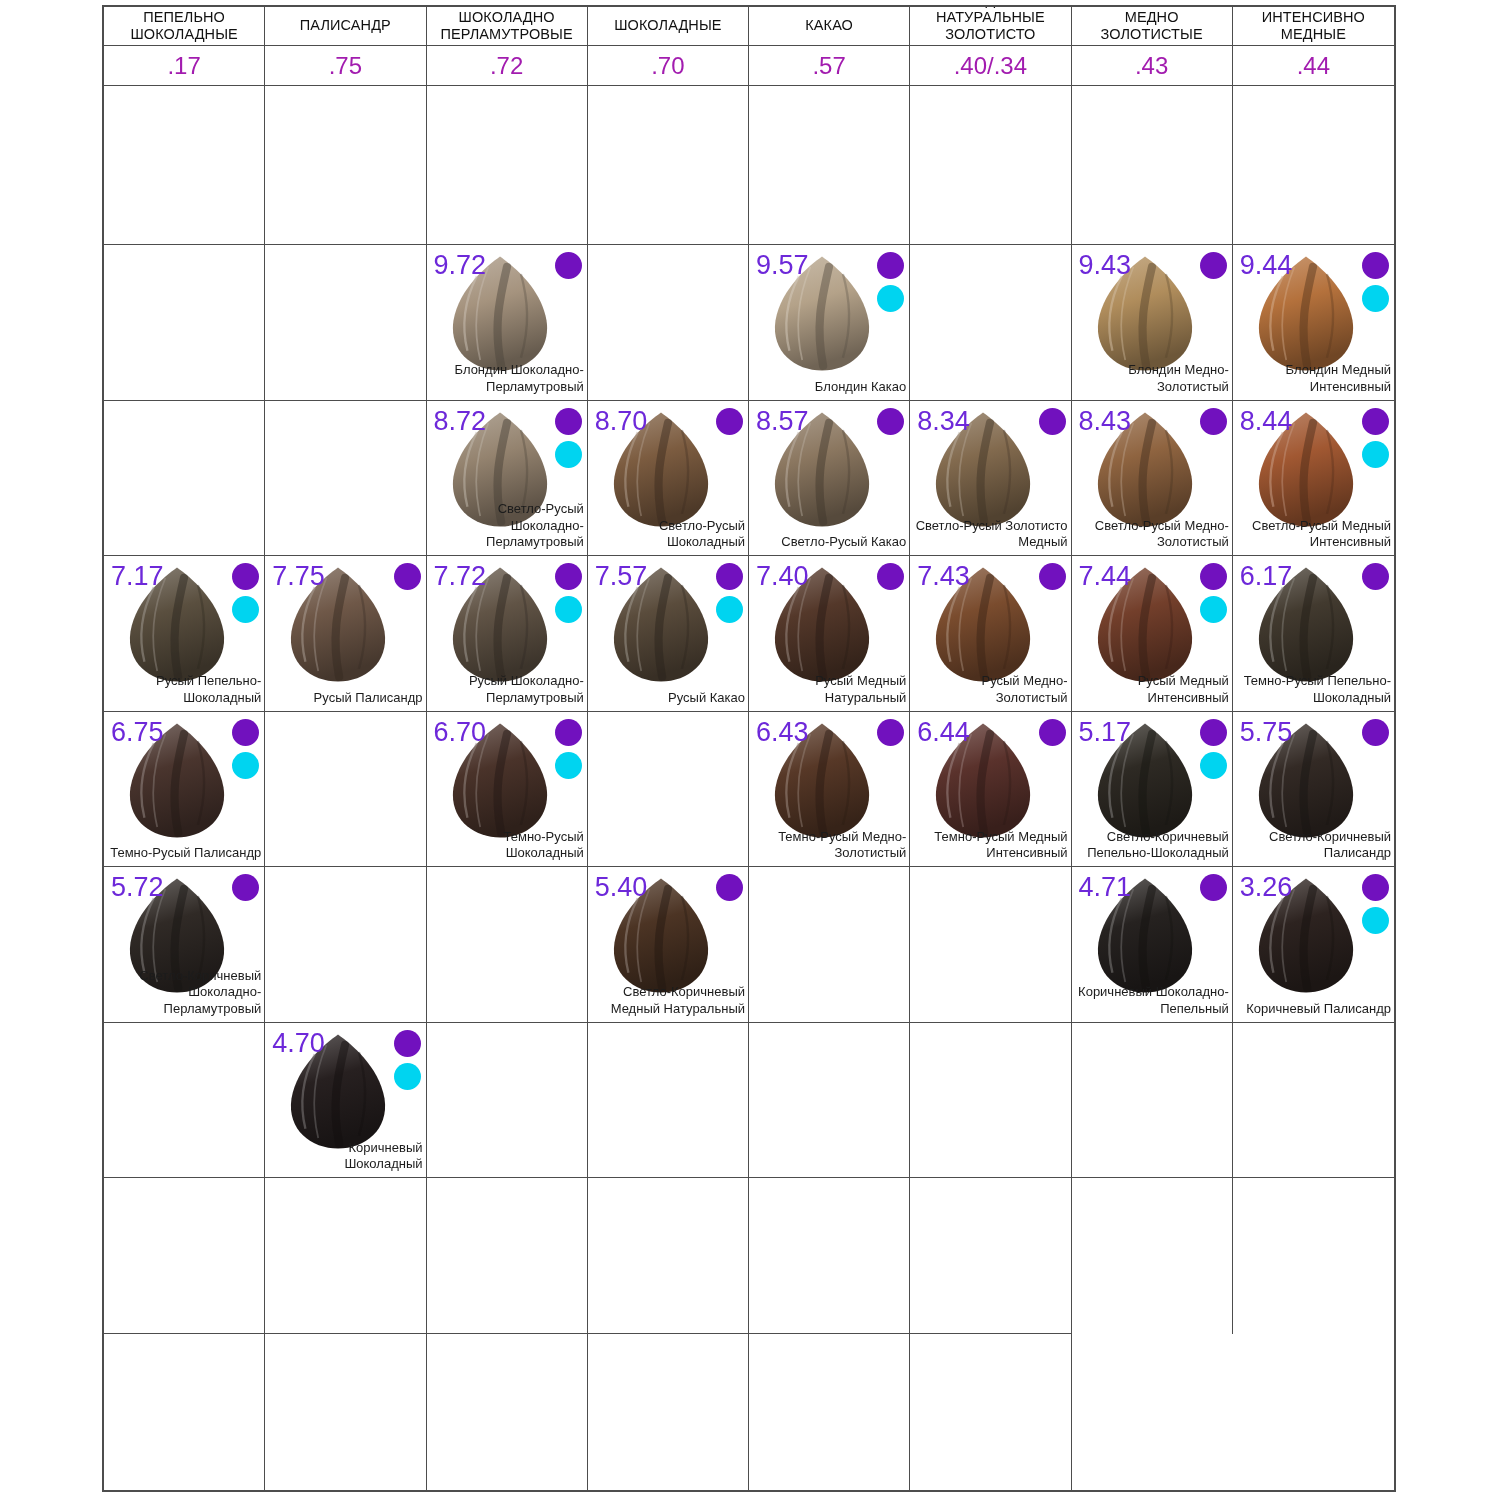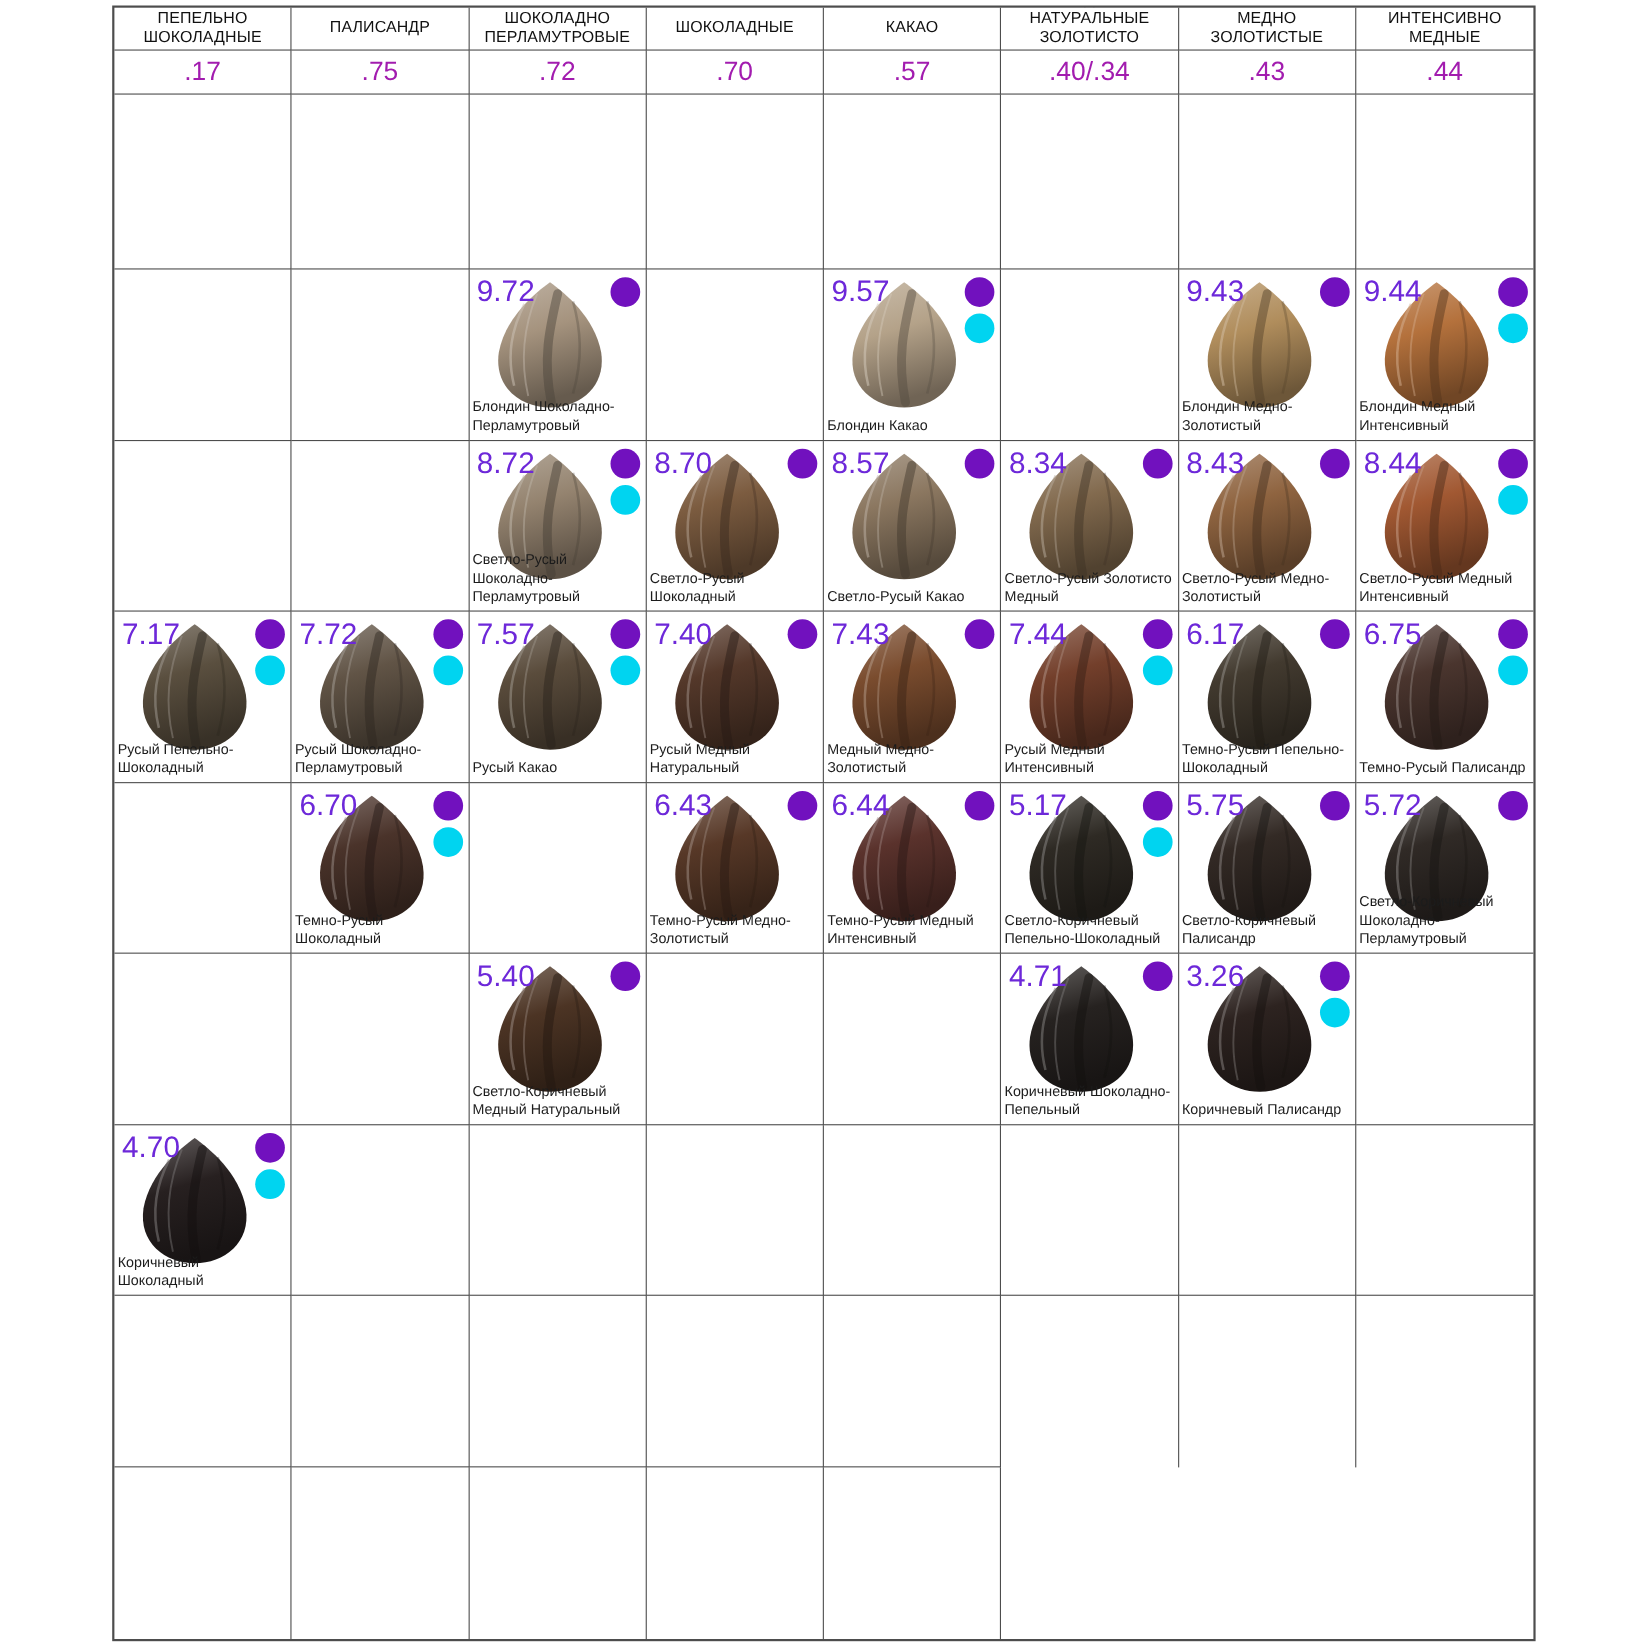--- a/index.html
+++ b/index.html
@@ -35,21 +35,21 @@
   }
   .swatch{
     position:absolute;top:8px;left:12px;width:122px;height:121px;z-index:1;
   }
   .swatch svg{display:block;width:100%;height:100%;}
   .dot{
     position:absolute;width:27px;height:27px;border-radius:50%;right:5px;z-index:4;
   }
   .label{
     position:absolute;left:3px;right:3px;bottom:4px;z-index:2;
-    text-align:left;font-size:13px;line-height:1.28;color:#1c1c1c;
+    text-align:right;font-size:13px;line-height:1.28;color:#1c1c1c;
   }
 </style>
 </head>
 <body>
 
 <div id="grid">
     <div class="cell header-cell">
       <span>ПЕПЕЛЬНО ШОКОЛАДНЫЕ</span>
     </div>
     <div class="cell header-cell">
@@ -341,20 +341,41 @@
           <path d="M30 20 C20 40 16 60 22 84" stroke="rgb(164,158,149)" stroke-width="2" fill="none" opacity="0.5"></path>
           <path d="M40 12 C30 36 26 62 33 92" stroke="rgb(164,158,149)" stroke-width="1.5" fill="none" opacity="0.4"></path>
           <path d="M68 18 C74 40 76 62 68 90" stroke="rgb(40,36,28)" stroke-width="2" fill="none" opacity="0.3"></path>
         </svg>
       </div>
       <div class="dot" style="top:7px;background:#7111BE"></div>
       <div class="dot" style="top:40px;background:#00D4F0"></div>
       <div class="label">Русый Пепельно-Шоколадный</div>
     </div>
     <div class="cell body-cell">
+      <div class="code">7.75</div>
+      <div class="swatch">
+        <svg viewBox="0 0 100 104" xmlns="http://www.w3.org/2000/svg">
+          <defs>
+            <linearGradient id="g3-1" x1="0" y1="0" x2="0.25" y2="1">
+              <stop offset="0" stop-color="rgb(151,135,123)"></stop>
+              <stop offset="0.45" stop-color="#6f5848"></stop>
+              <stop offset="1" stop-color="rgb(69,55,45)"></stop>
+            </linearGradient>
+          </defs>
+          <path d="M50 3 C39 11 15 30 10 58 C6 85 27 101 50 101 C73 101 94 85 90 58 C85 30 61 11 50 3 Z" fill="url(#g3-1)"></path>
+          <path d="M56 12 C50 38 44 62 51 97" stroke="rgb(50,40,32)" stroke-width="7" fill="none" opacity="0.45" stroke-linecap="round"></path>
+          <path d="M30 20 C20 40 16 60 22 84" stroke="rgb(176,163,154)" stroke-width="2" fill="none" opacity="0.5"></path>
+          <path d="M40 12 C30 36 26 62 33 92" stroke="rgb(176,163,154)" stroke-width="1.5" fill="none" opacity="0.4"></path>
+          <path d="M68 18 C74 40 76 62 68 90" stroke="rgb(50,40,32)" stroke-width="2" fill="none" opacity="0.3"></path>
+        </svg>
+      </div>
+      <div class="dot" style="top:7px;background:#7111BE"></div>
+      <div class="label">Русый Палисандр</div>
+    </div>
+    <div class="cell body-cell">
       <div class="code">7.72</div>
       <div class="swatch">
         <svg viewBox="0 0 100 104" xmlns="http://www.w3.org/2000/svg">
           <defs>
             <linearGradient id="g3-2" x1="0" y1="0" x2="0.25" y2="1">
               <stop offset="0" stop-color="rgb(141,132,122)"></stop>
               <stop offset="0.45" stop-color="#615446"></stop>
               <stop offset="1" stop-color="rgb(60,52,43)"></stop>
             </linearGradient>
           </defs>
@@ -424,21 +445,21 @@
             </linearGradient>
           </defs>
           <path d="M50 3 C39 11 15 30 10 58 C6 85 27 101 50 101 C73 101 94 85 90 58 C85 30 61 11 50 3 Z" fill="url(#g3-6)"></path>
           <path d="M56 12 C50 38 44 62 51 97" stroke="rgb(55,34,21)" stroke-width="7" fill="none" opacity="0.45" stroke-linecap="round"></path>
           <path d="M30 20 C20 40 16 60 22 84" stroke="rgb(182,157,140)" stroke-width="2" fill="none" opacity="0.5"></path>
           <path d="M40 12 C30 36 26 62 33 92" stroke="rgb(182,157,140)" stroke-width="1.5" fill="none" opacity="0.4"></path>
           <path d="M68 18 C74 40 76 62 68 90" stroke="rgb(55,34,21)" stroke-width="2" fill="none" opacity="0.3"></path>
         </svg>
       </div>
       <div class="dot" style="top:7px;background:#7111BE"></div>
-      <div class="label">Медный Медно-Золотистый</div>
+      <div class="label">Русый Медно-Золотистый</div>
     </div>
     <div class="cell body-cell">
       <div class="code">7.44</div>
       <div class="swatch">
         <svg viewBox="0 0 100 104" xmlns="http://www.w3.org/2000/svg">
           <defs>
             <linearGradient id="g3-7" x1="0" y1="0" x2="0.25" y2="1">
               <stop offset="0" stop-color="rgb(154,117,102)"></stop>
               <stop offset="0.45" stop-color="#733f2b"></stop>
               <stop offset="1" stop-color="rgb(71,39,27)"></stop>

